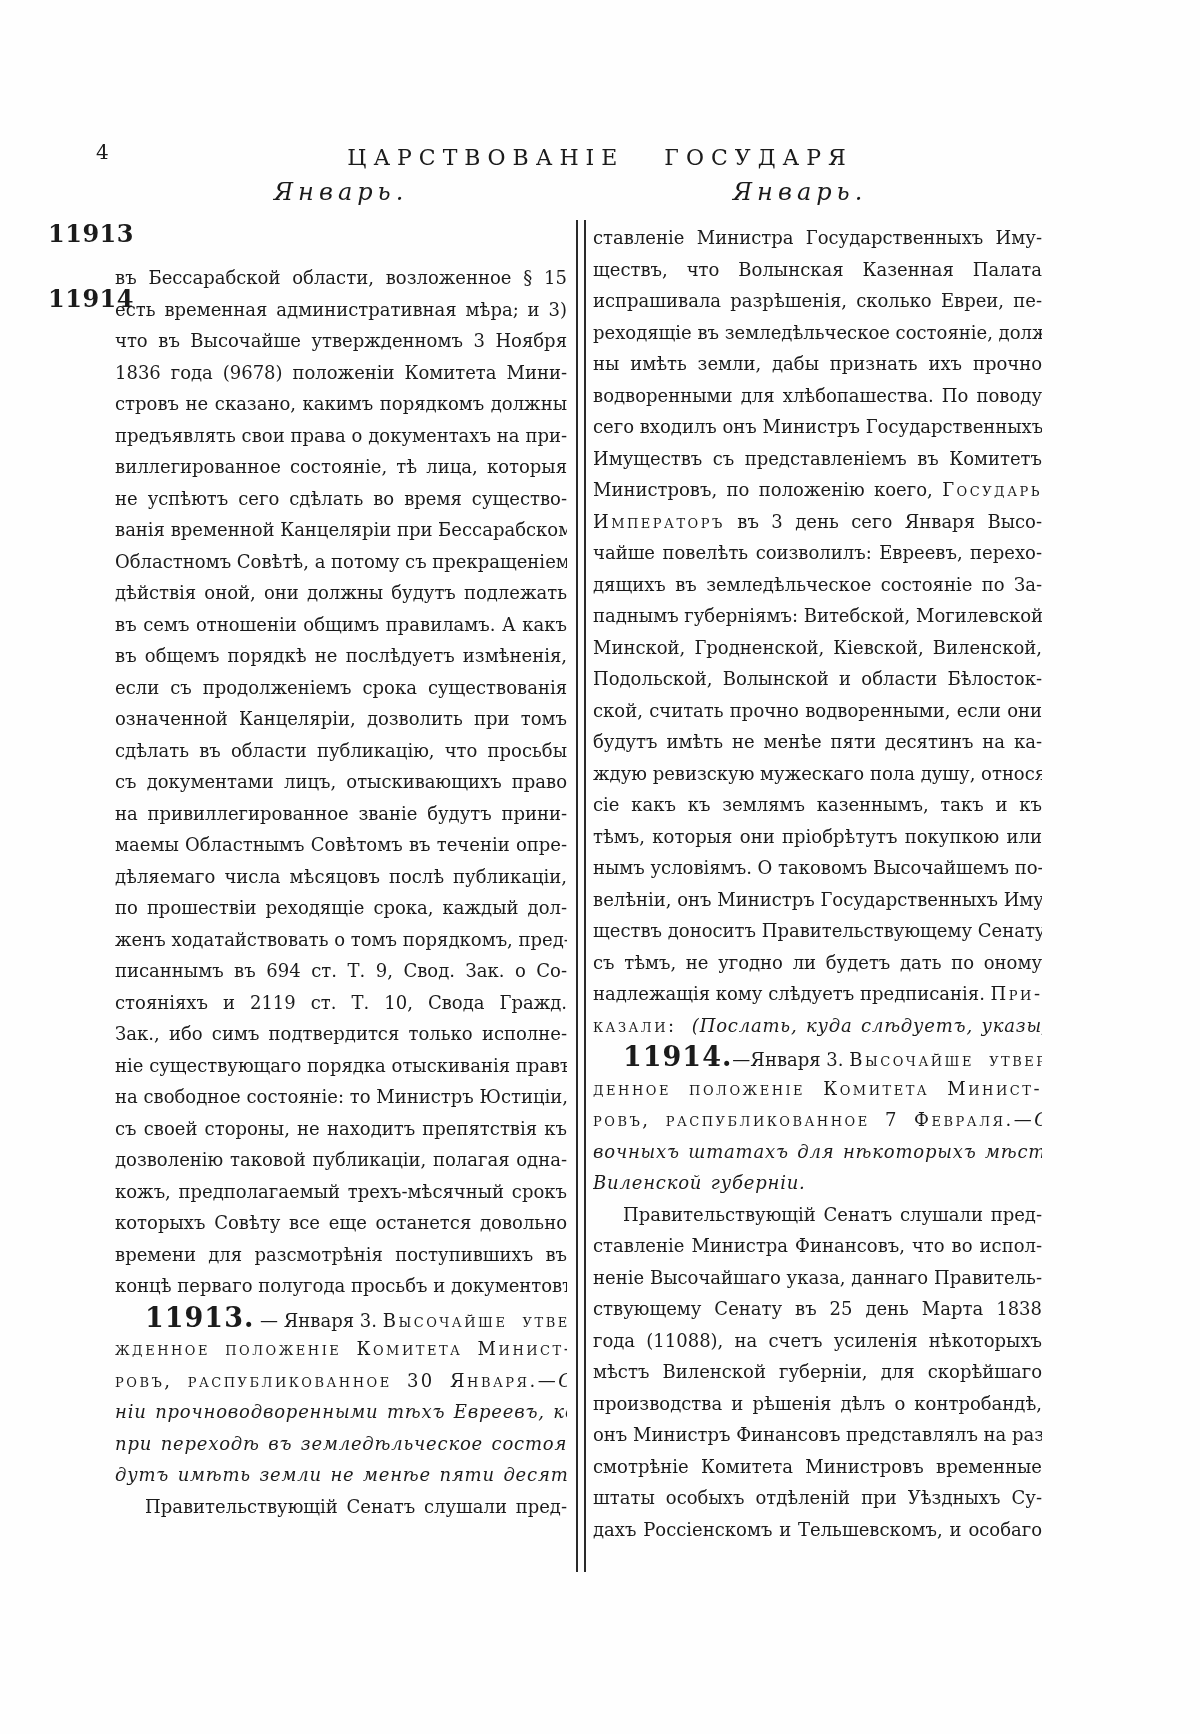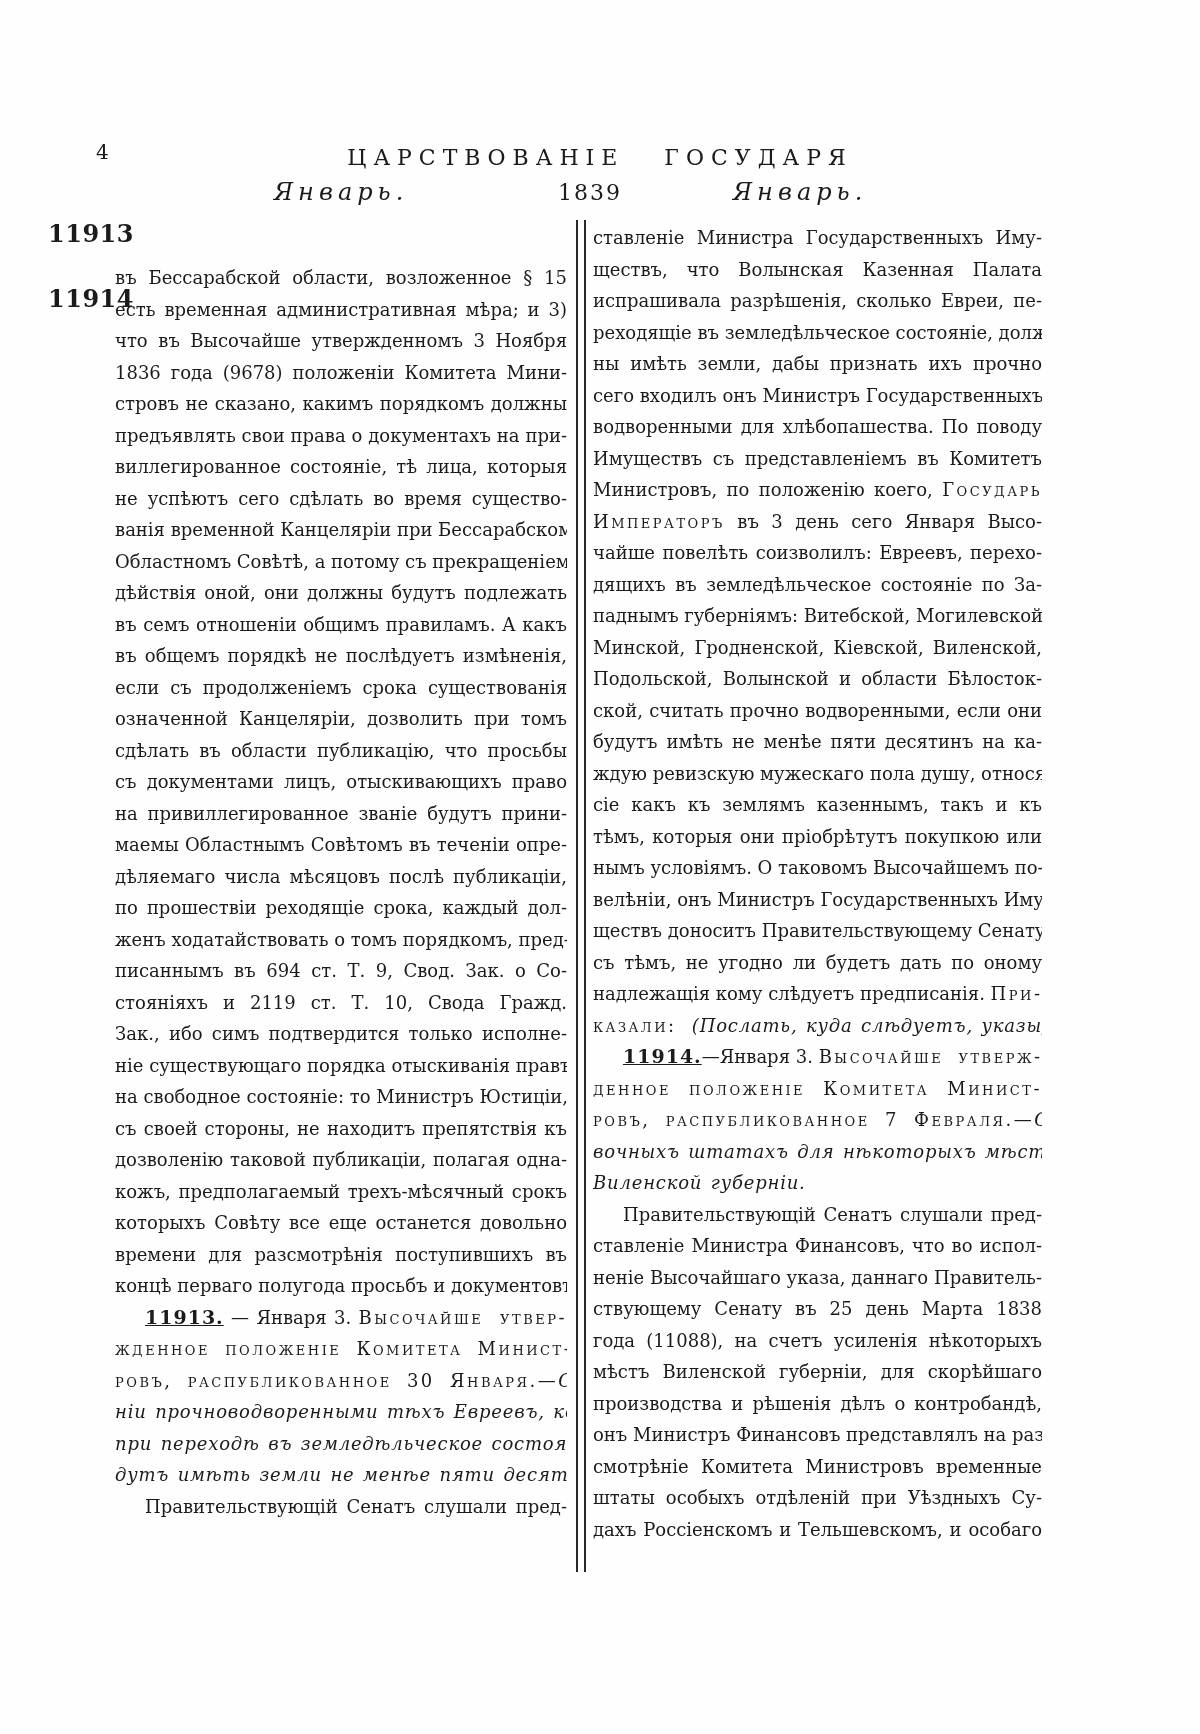--- a/index.html
+++ b/index.html
@@ -57,32 +57,31 @@
     border-right:2px solid #2a2a2a;
   }
   .line {
     height:31.5px; line-height:31.5px;
     white-space:nowrap; overflow:hidden;
     text-align:justify; text-align-last:justify;
   }
   .line.left   { text-align-last:left; }
   .line.indent { padding-left:30px; }
   .st-n  { }
-  .st-b  { font-weight:bold; font-size:19px; letter-spacing:1px;text-decoration:underline; }
+  .st-b  { font-weight:bold; font-size:27px; letter-spacing:1px; }
   .st-sc { font-variant:small-caps; letter-spacing:2.5px; word-spacing:7px; }
   .st-i  { font-style:italic; letter-spacing:0.8px; word-spacing:2px; }
 </style>
 </head>
 <body>
 
 <div class="page">
   <div class="page-number">4</div>
   <div class="running-title">ЦАРСТВОВАНІЕ ГОСУДАРЯ</div>
   <div class="month-left">Январь.</div>
-  <div class="year-center">1839</div>
   <div class="month-right">Январь.</div>
 
   <div class="margin-number first">11913</div>
   <div class="margin-number second">11914</div>
 
   <div class="column left-col">
       <div class="line"><span class="st-n">въ Бессарабской области, возложенное § 15</span></div>
       <div class="line"><span class="st-n">есть временная административная мѣра; и 3)</span></div>
       <div class="line"><span class="st-n">что въ Высочайше утвержденномъ 3 Ноября</span></div>
       <div class="line"><span class="st-n">1836 года (9678) положеніи Комитета Мини-</span></div>
@@ -123,22 +122,22 @@
       <div class="line"><span class="st-i">дутъ имѣть земли не менѣе пяти десятинъ.</span></div>
       <div class="line indent"><span class="st-n">Правительствующій Сенатъ слушали пред-</span></div>
     </div>
   <div class="column-divider"></div>
   <div class="column right-col">
       <div class="line"><span class="st-n">ставленіе Министра Государственныхъ Иму-</span></div>
       <div class="line"><span class="st-n">ществъ, что Волынская Казенная Палата</span></div>
       <div class="line"><span class="st-n">испрашивала разрѣшенія, сколько Евреи, пе-</span></div>
       <div class="line"><span class="st-n">реходящіе въ земледѣльческое состояніе, долж-</span></div>
       <div class="line"><span class="st-n">ны имѣть земли, дабы признать ихъ прочно</span></div>
+      <div class="line"><span class="st-n">водворенными для хлѣбопашества. По поводу</span></div>
       <div class="line"><span class="st-n">сего входилъ онъ Министръ Государственныхъ</span></div>
-      <div class="line"><span class="st-n">водворенными для хлѣбопашества. По поводу</span></div>
       <div class="line"><span class="st-n">Имуществъ съ представленіемъ въ Комитетъ</span></div>
       <div class="line"><span class="st-n">Министровъ, по положенію коего, </span><span class="st-sc">Государь</span></div>
       <div class="line"><span class="st-sc">Императоръ</span><span class="st-n"> въ 3 день сего Января Высо-</span></div>
       <div class="line"><span class="st-n">чайше повелѣть соизволилъ: Евреевъ, перехо-</span></div>
       <div class="line"><span class="st-n">дящихъ въ земледѣльческое состояніе по За-</span></div>
       <div class="line"><span class="st-n">паднымъ губерніямъ: Витебской, Могилевской,</span></div>
       <div class="line"><span class="st-n">Минской, Гродненской, Кіевской, Виленской,</span></div>
       <div class="line"><span class="st-n">Подольской, Волынской и области Бѣлосток-</span></div>
       <div class="line"><span class="st-n">ской, считать прочно водворенными, если они</span></div>
       <div class="line"><span class="st-n">будутъ имѣть не менѣе пяти десятинъ на ка-</span></div>

